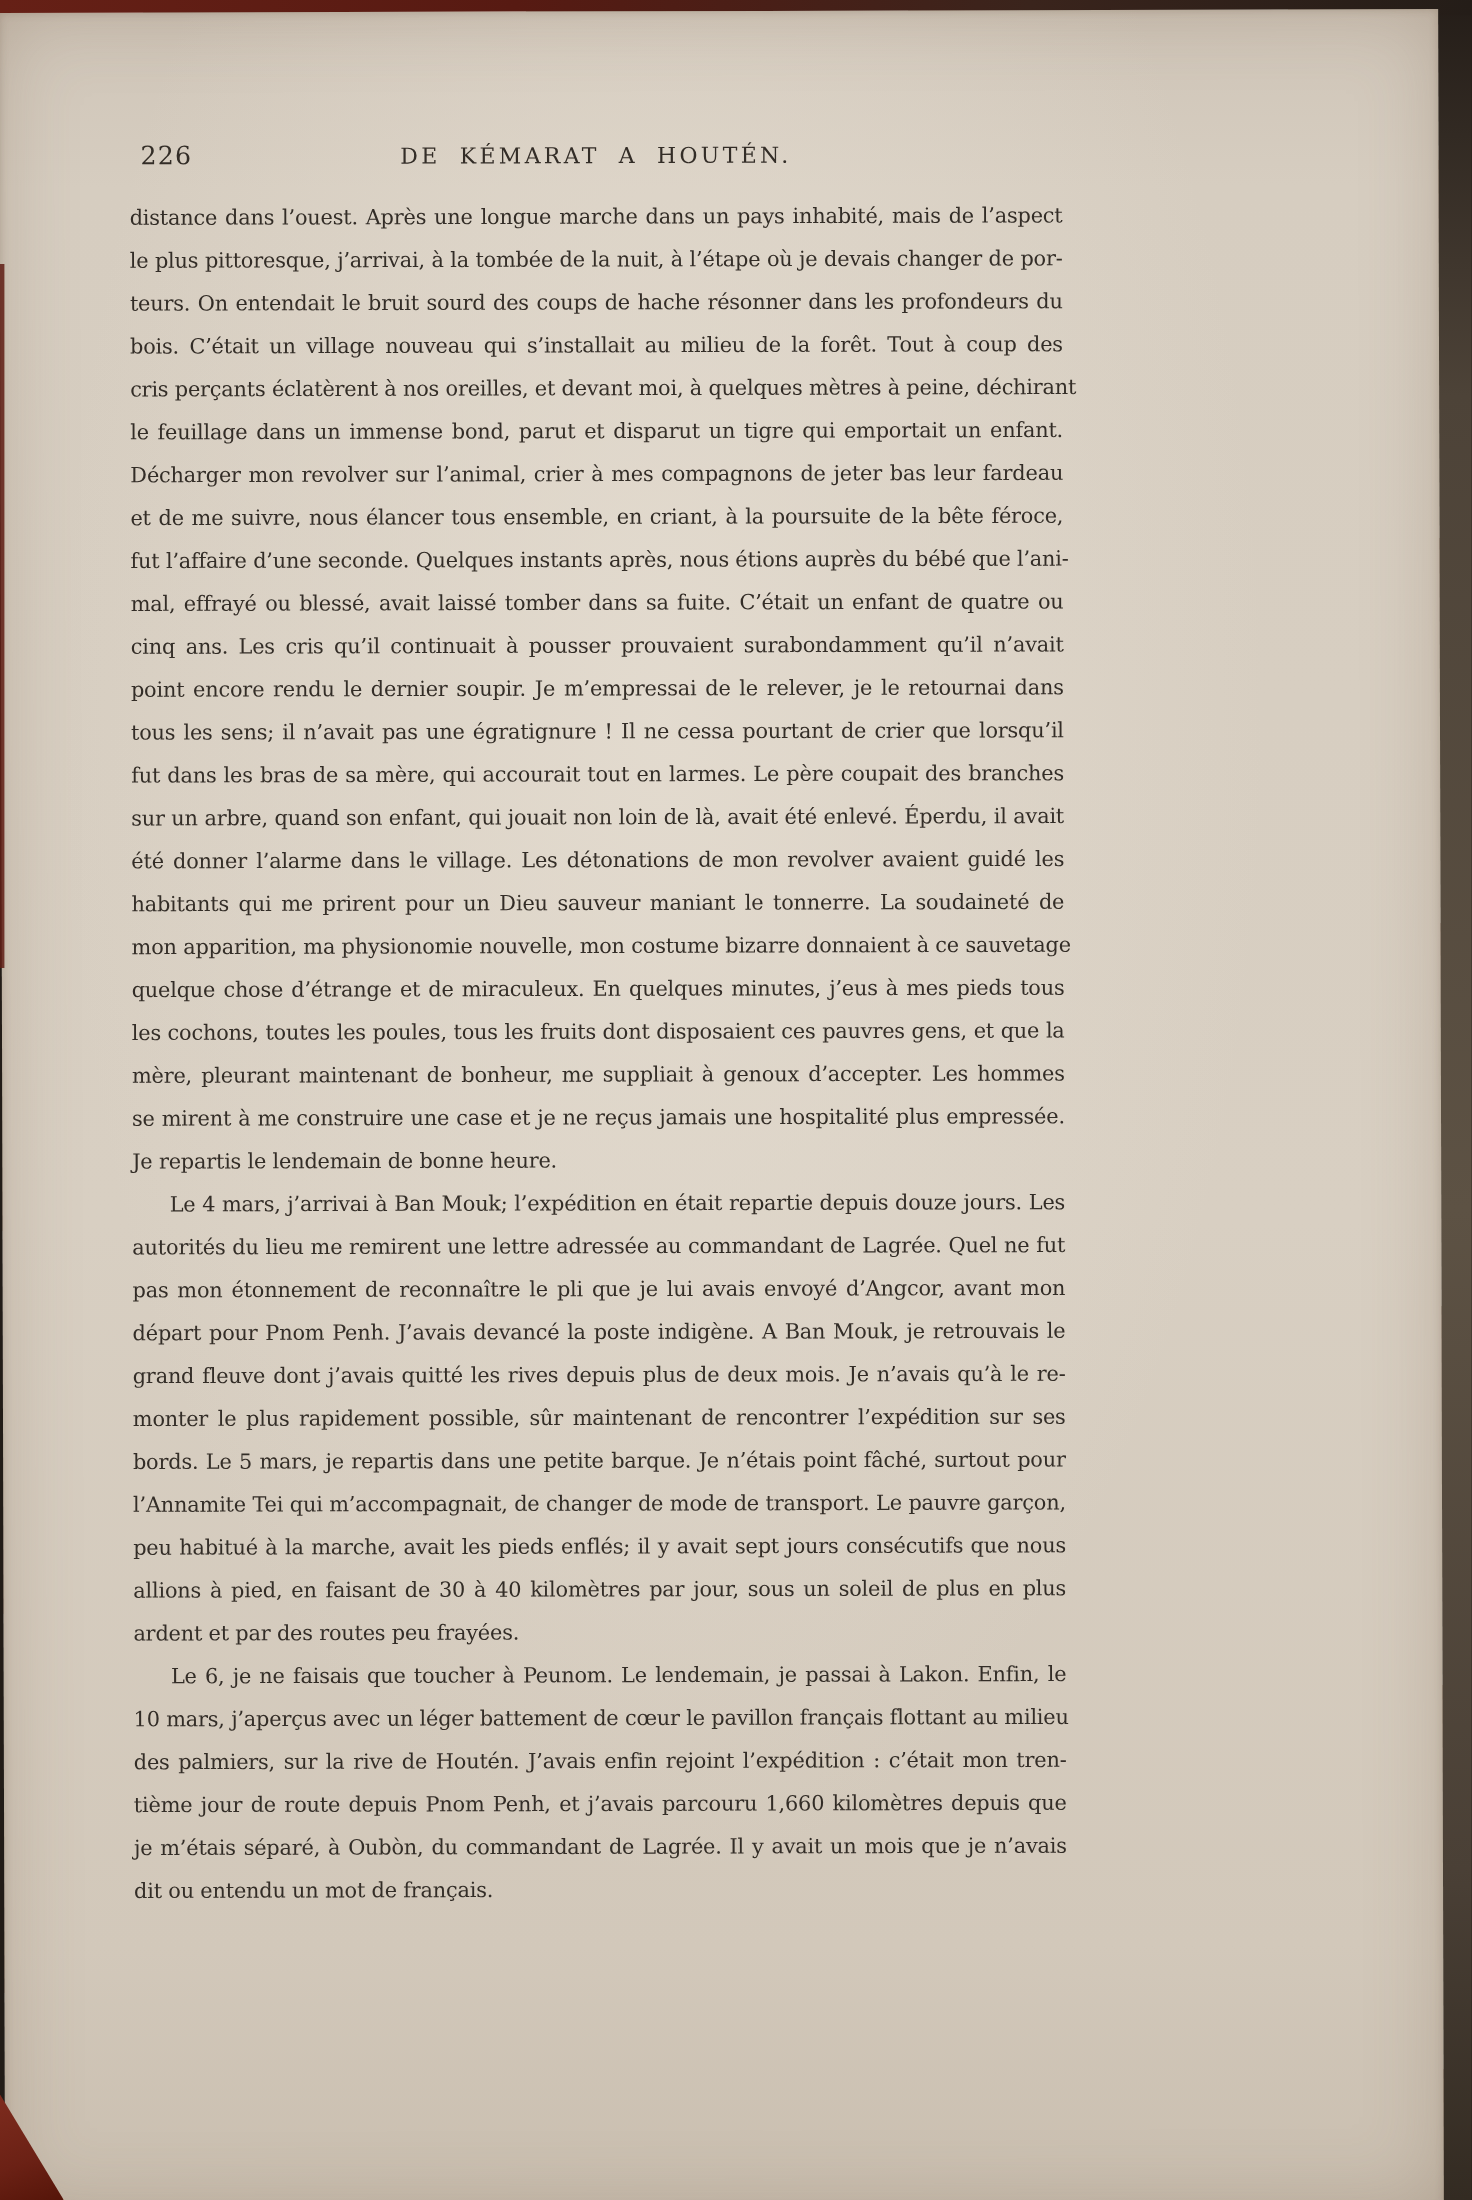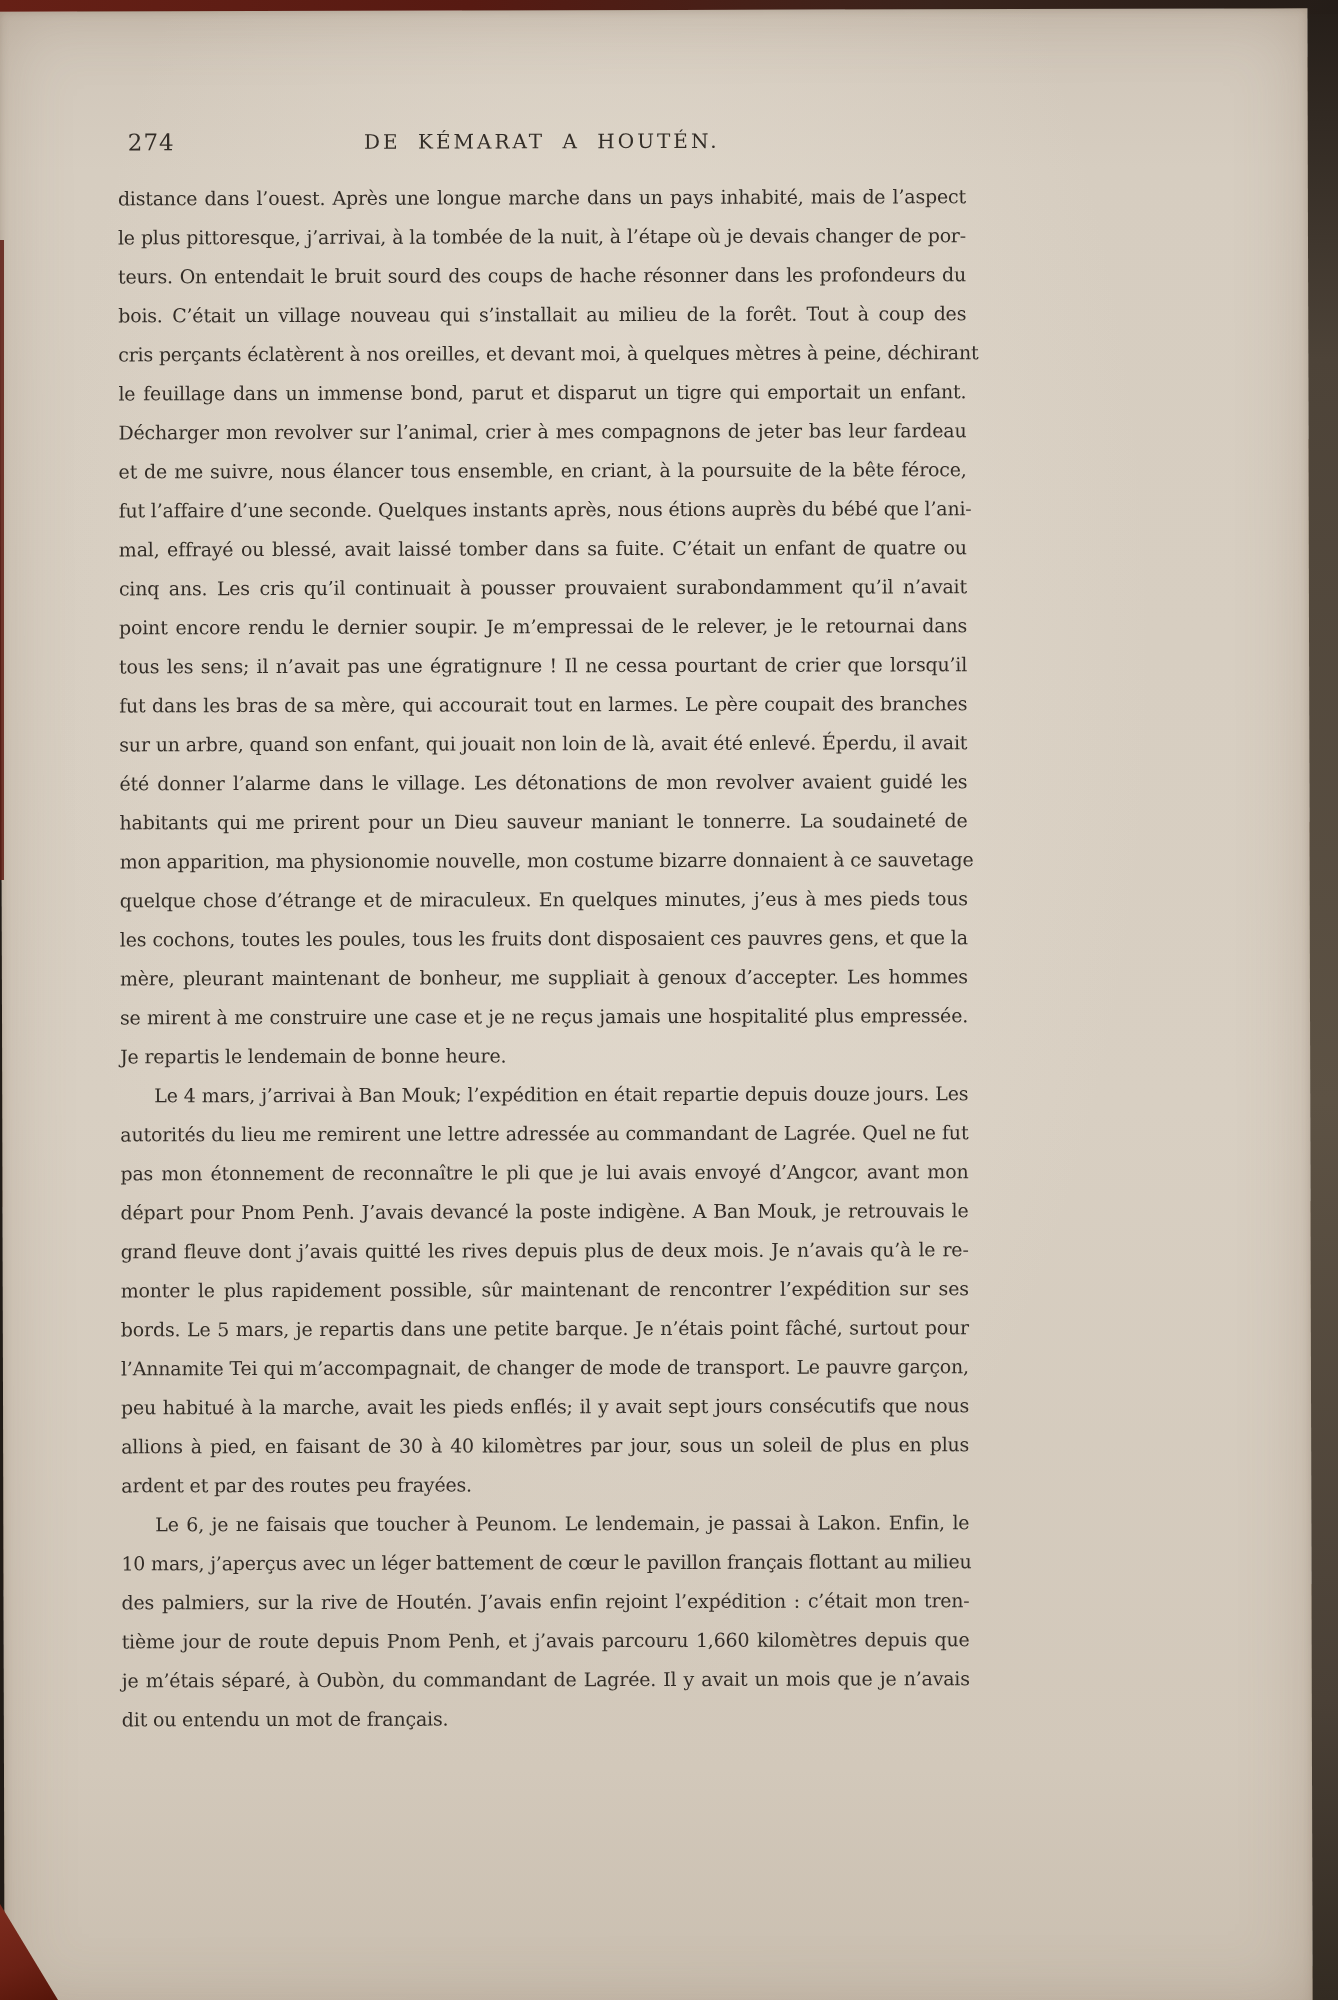--- a/index.html
+++ b/index.html
@@ -65,21 +65,21 @@
 </style>
 </head>
 <body>
 
 <div class="photo-frame">
   <div class="edge-right-band"></div>
   <div class="edge-top-band"></div>
 
   <div class="paper">
     <div class="header">
-      <span class="page-number">274</span>
+      <span class="page-number">226</span>
       <span class="running-title">DE KÉMARAT A HOUTÉN.</span>
     </div>
     <div class="text-block">
         <div class="paragraph">
           <div class="line">distance dans l’ouest. Après une longue marche dans un pays inhabité, mais de l’aspect</div>
           <div class="line">le plus pittoresque, j’arrivai, à la tombée de la nuit, à l’étape où je devais changer de por-</div>
           <div class="line">teurs. On entendait le bruit sourd des coups de hache résonner dans les profondeurs du</div>
           <div class="line">bois. C’était un village nouveau qui s’installait au milieu de la forêt. Tout à coup des</div>
           <div class="line">cris perçants éclatèrent à nos oreilles, et devant moi, à quelques mètres à peine, déchirant</div>
           <div class="line">le feuillage dans un immense bond, parut et disparut un tigre qui emportait un enfant.</div>

